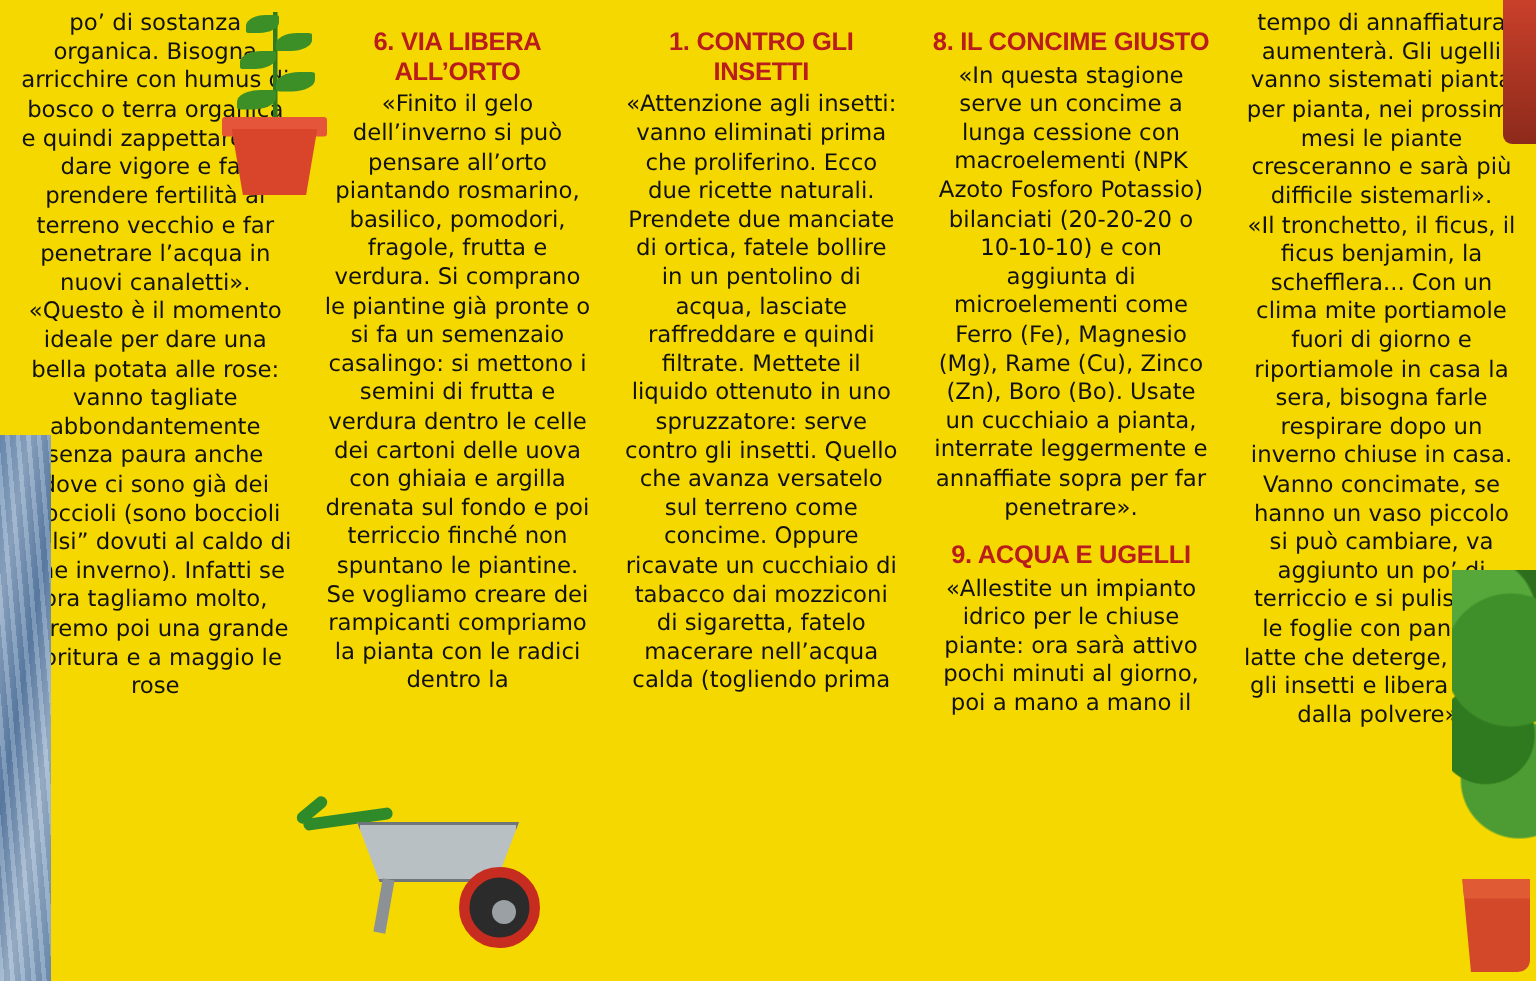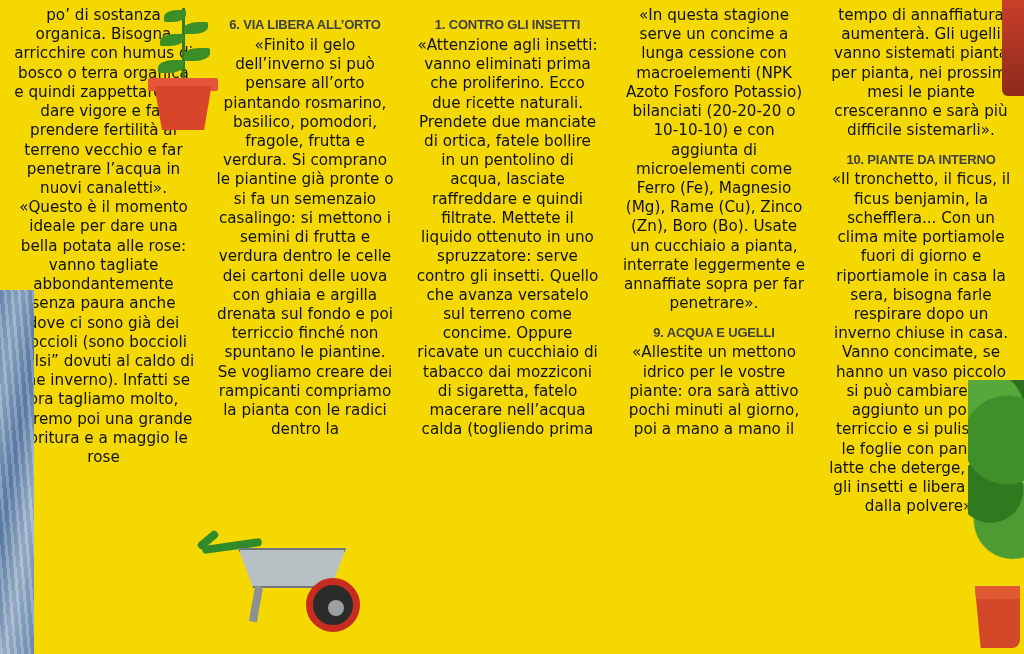--- a/index.html
+++ b/index.html
@@ -62,23 +62,23 @@
   p.body{
     margin:0 0 0 0;
     font-size:15.2px;
     line-height:1.265;
     color:#111;
     text-align:center;
     font-family:"DejaVu Sans", sans-serif;
   }
   h3.head{
     margin:12px 0 3px 0;
-    font-size:13px;
+    font-size:17px;
     line-height:1.15;
-    color:#404040;
+    color:#b91c1c;
     font-weight:bold;
     text-align:center;
     letter-spacing:-0.2px;
     font-family:"Liberation Sans", sans-serif;
   }
   
   .plant-illo{
     position:absolute;left:138px;top:0px;width:92px;height:140px;z-index:4;
     pointer-events:none;
   }
@@ -161,24 +161,24 @@
     <h3 class="head">6. VIA LIBERA ALL’ORTO</h3>
     <p class="body">«Finito il gelo dell’inverno si può pensare all’orto piantando rosmarino, basilico, pomodori, fragole, frutta e verdura. Si comprano le piantine già pronte o si fa un semenzaio casalingo: si mettono i semini di frutta e verdura dentro le celle dei cartoni delle uova con ghiaia e argilla drenata sul fondo e poi terriccio finché non spuntano le piantine. Se vogliamo creare dei rampicanti compriamo la pianta con le radici dentro la</p>
   </div>
 
   <div class="col c3">
     <h3 class="head">1. CONTRO GLI INSETTI</h3>
     <p class="body">«Attenzione agli insetti: vanno eliminati prima che proliferino. Ecco due ricette naturali. Prendete due manciate di ortica, fatele bollire in un pentolino di acqua, lasciate raffreddare e quindi filtrate. Mettete il liquido ottenuto in uno spruzzatore: serve contro gli insetti. Quello che avanza versatelo sul terreno come concime. Oppure ricavate un cucchiaio di tabacco dai mozziconi di sigaretta, fatelo macerare nell’acqua calda (togliendo prima</p>
   </div>
 
   <div class="col c4">
+    <h3 class="head">8. IL CONCIME GIUSTO</h3>
     <p class="body">«In questa stagione serve un concime a lunga cessione con macroelementi (NPK Azoto Fosforo Potassio) bilanciati (20-20-20 o 10-10-10) e con aggiunta di microelementi come Ferro (Fe), Magnesio (Mg), Rame (Cu), Zinco (Zn), Boro (Bo). Usate un cucchiaio a pianta, interrate leggermente e annaffiate sopra per far penetrare».</p>
     <h3 class="head">9. ACQUA E UGELLI</h3>
-    <p class="body">«Allestite un mettono idrico per le vostre piante: ora sarà attivo pochi minuti al giorno, poi a mano a mano il</p>
+    <p class="body">«Allestite un impianto idrico per le chiuse piante: ora sarà attivo pochi minuti al giorno, poi a mano a mano il</p>
   </div>
 
   <div class="col c5">
     <p class="body">tempo di annaffiatura aumenterà. Gli ugelli vanno sistemati pianta per pianta, nei prossimi mesi le piante cresceranno e sarà più difficile sistemarli».</p>
-    <h3 class="head">10. PIANTE DA INTERNO</h3>
     <p class="body">«Il tronchetto, il ficus, il ficus benjamin, la schefflera... Con un clima mite portiamole fuori di giorno e riportiamole in casa la sera, bisogna farle respirare dopo un inverno chiuse in casa. Vanno concimate, se hanno un vaso piccolo si può cambiare, va aggiunto un po’ di terriccio e si puliscono le foglie con panno e latte che deterge, toglie gli insetti e libera i pori dalla polvere».</p>
   </div>
 
 </div>
 
 </body></html>

